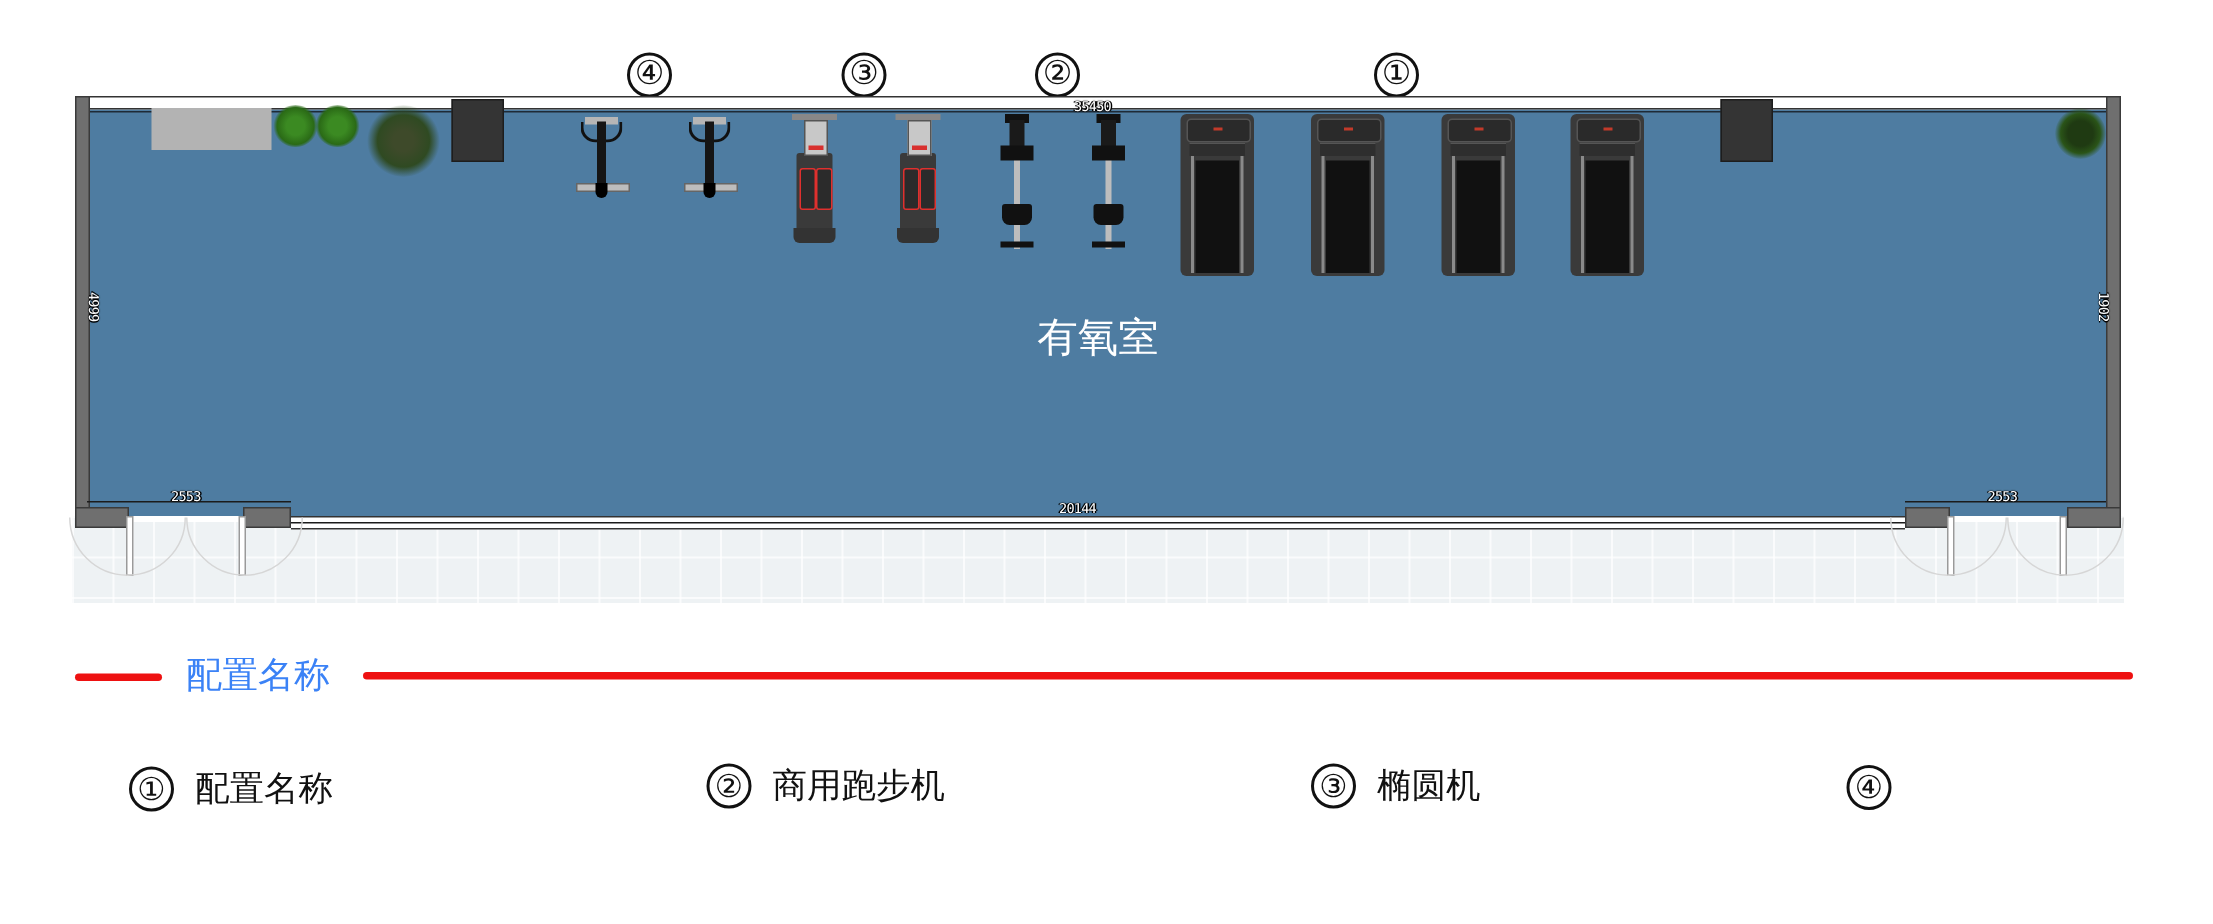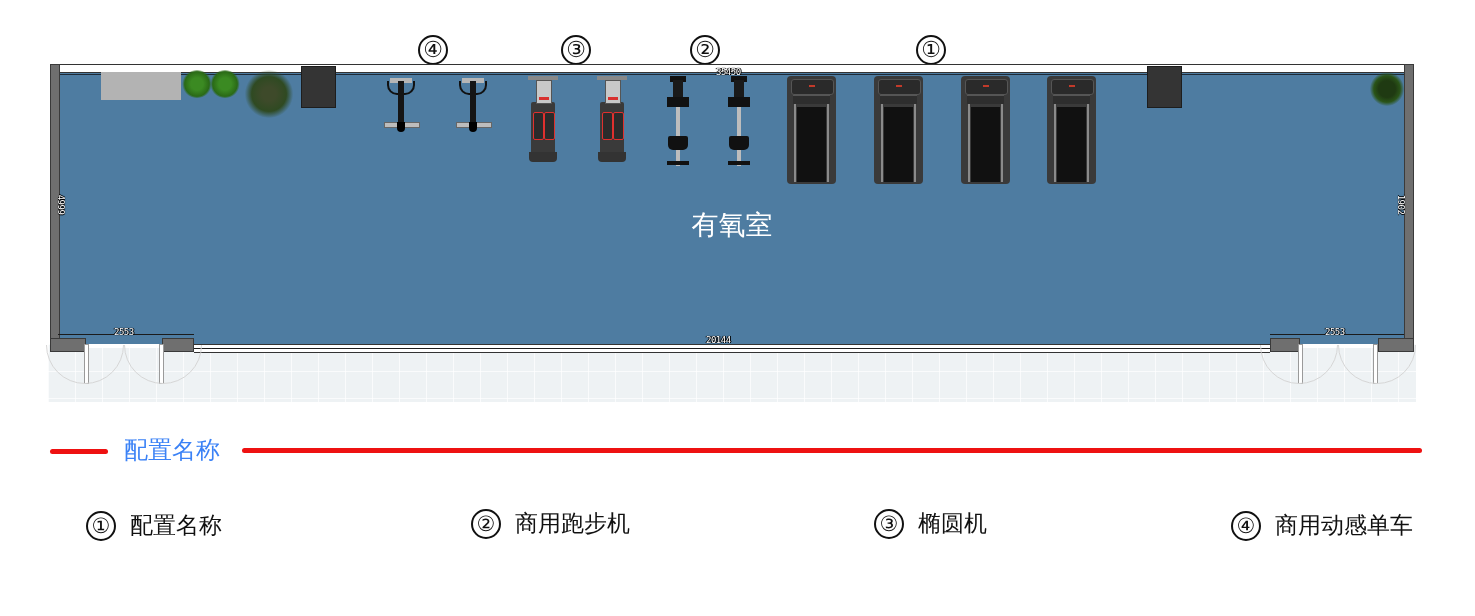--- a/index.html
+++ b/index.html
@@ -215,14 +215,13 @@
 <div class="legend-item" style="left:471px;top:508px;">
   <div class="legend-num">②</div>
   <div class="legend-text">商用跑步机</div>
 </div>
 <div class="legend-item" style="left:874px;top:508px;">
   <div class="legend-num">③</div>
   <div class="legend-text">椭圆机</div>
 </div>
 <div class="legend-item" style="left:1231px;top:510px;">
   <div class="legend-num">④</div>
-  <div class="legend-text">商用动感单车</div>
 </div>
 
 </body></html>

